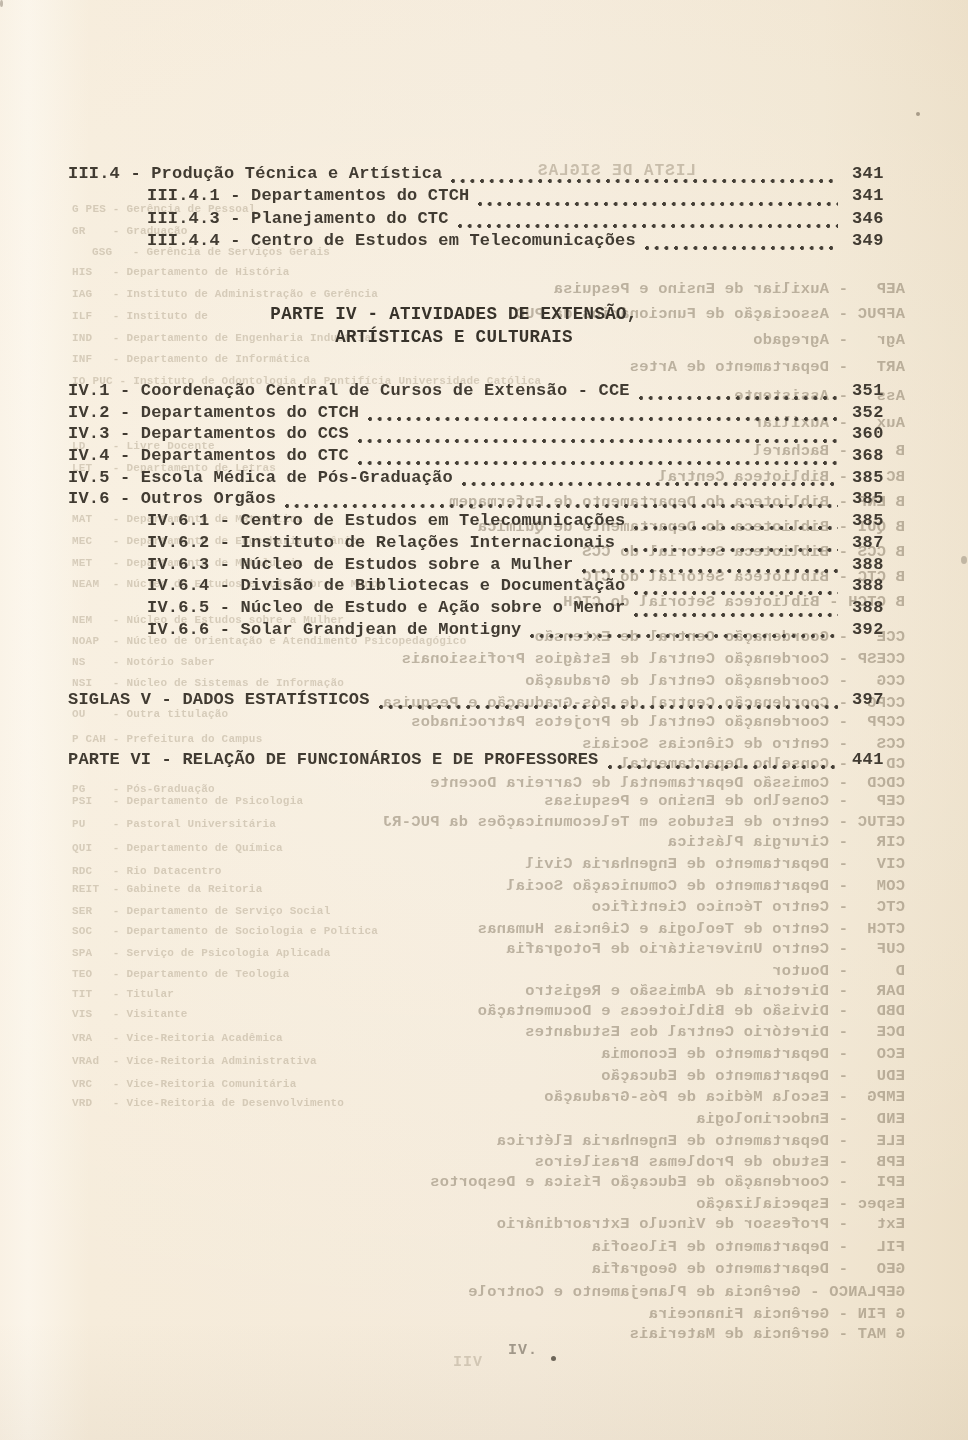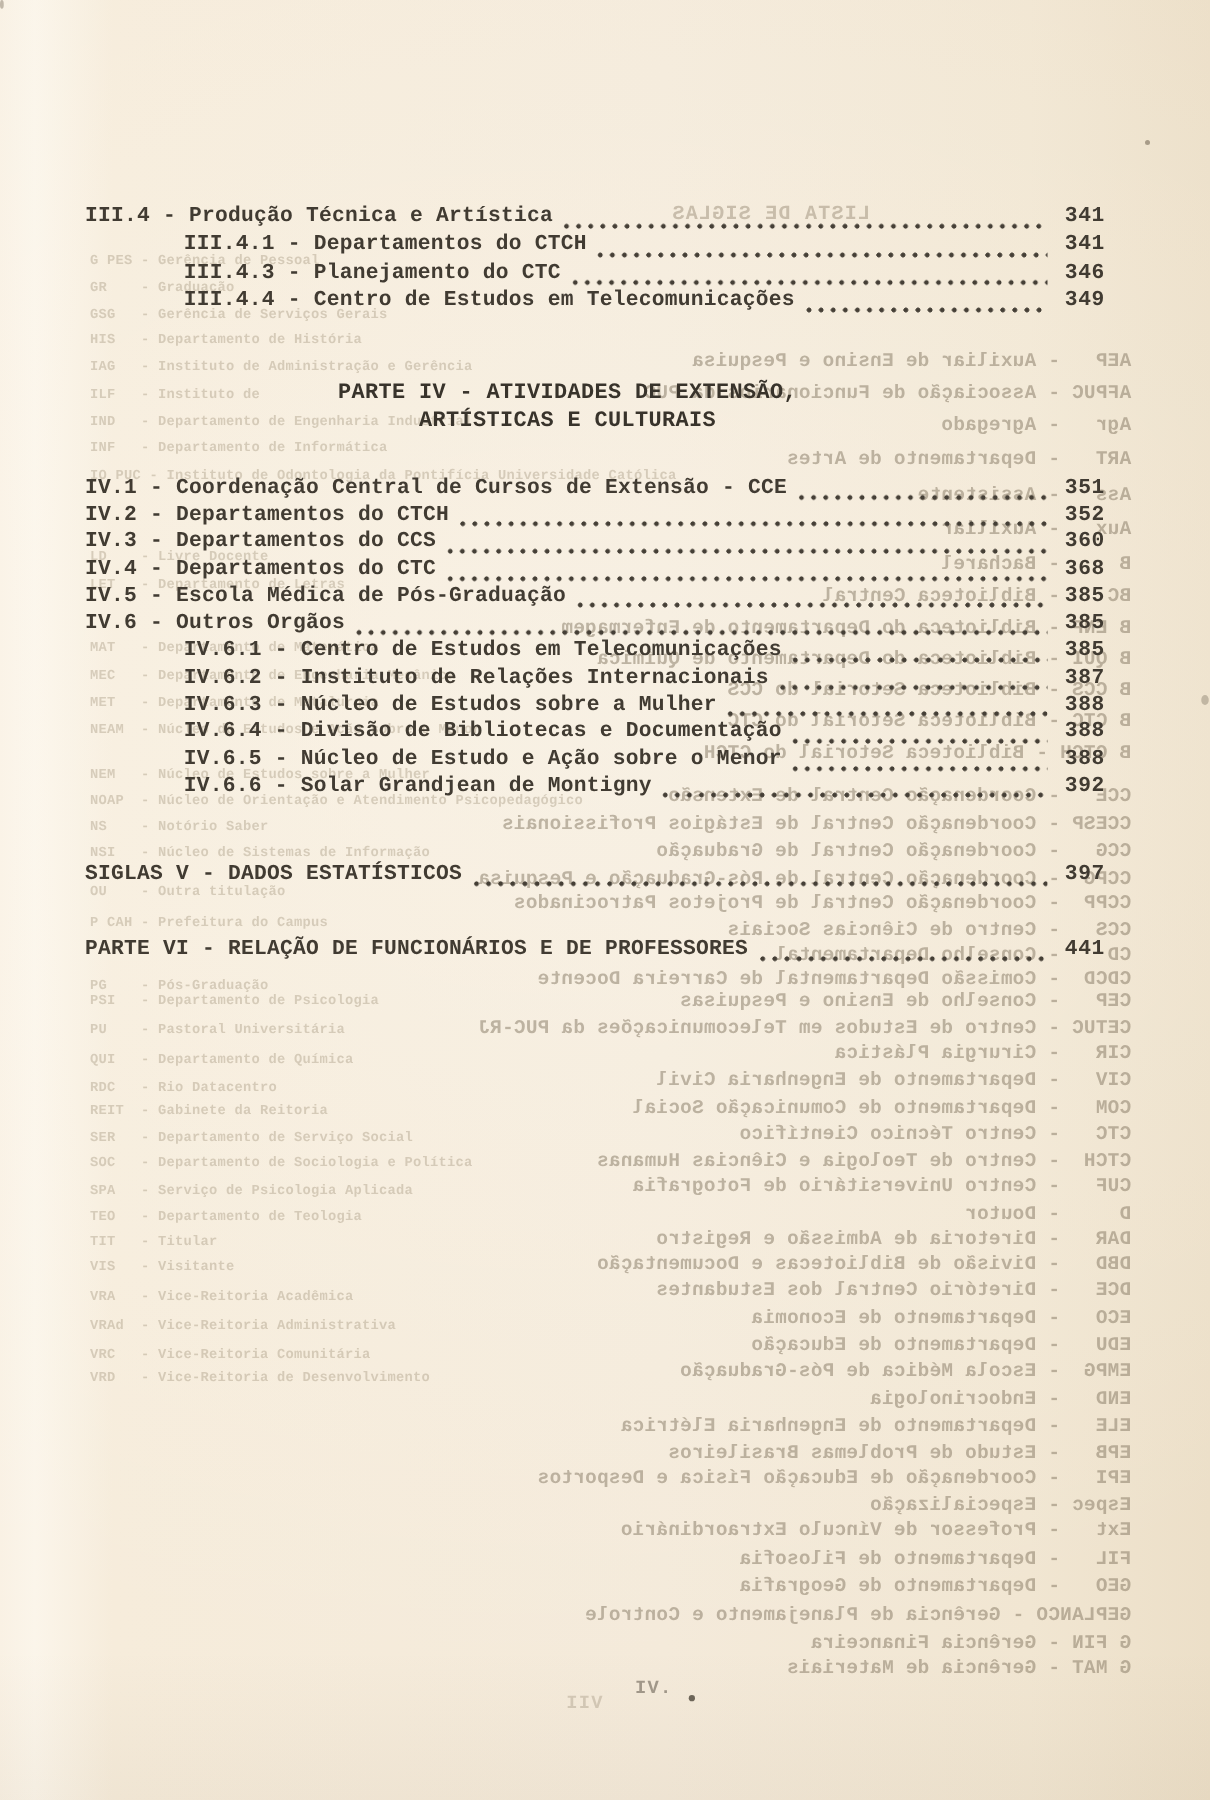--- a/index.html
+++ b/index.html
@@ -71,21 +71,21 @@
   .speck{position:absolute;border-radius:50%;background:#6d614f;}
 </style>
 </head>
 <body>
 
 <div class="page">
 
   <div class="ghost-recto">
       <div class="ghost-line" style="top: 203px;">G PES - Gerência de Pessoal</div>
       <div class="ghost-line" style="top: 225px;">GR    - Graduação</div>
-      <div class="ghost-line" style="top: 246px;">GSG   - Gerência de Serviços Gerais</div>
+      <div class="ghost-line" style="top: 246px; margin-left: 20px;">GSG   - Gerência de Serviços Gerais</div>
       <div class="ghost-line" style="top: 266px;">HIS   - Departamento de História</div>
       <div class="ghost-line" style="top: 288px;">IAG   - Instituto de Administração e Gerência</div>
       <div class="ghost-line" style="top: 310px;">ILF   - Instituto de</div>
       <div class="ghost-line" style="top: 332px;">IND   - Departamento de Engenharia Industrial</div>
       <div class="ghost-line" style="top: 353px;">INF   - Departamento de Informática</div>
       <div class="ghost-line" style="top: 375px;">IO PUC - Instituto de Odontologia da Pontifícia Universidade Católica</div>
       <div class="ghost-line" style="top: 440px;">LD    - Livre Docente</div>
       <div class="ghost-line" style="top: 462px;">LET   - Departamento de Letras</div>
       <div class="ghost-line" style="top: 513px;">MAT   - Departamento de Matemática</div>
       <div class="ghost-line" style="top: 535px;">MEC   - Departamento de Engenharia Mecânica</div>

